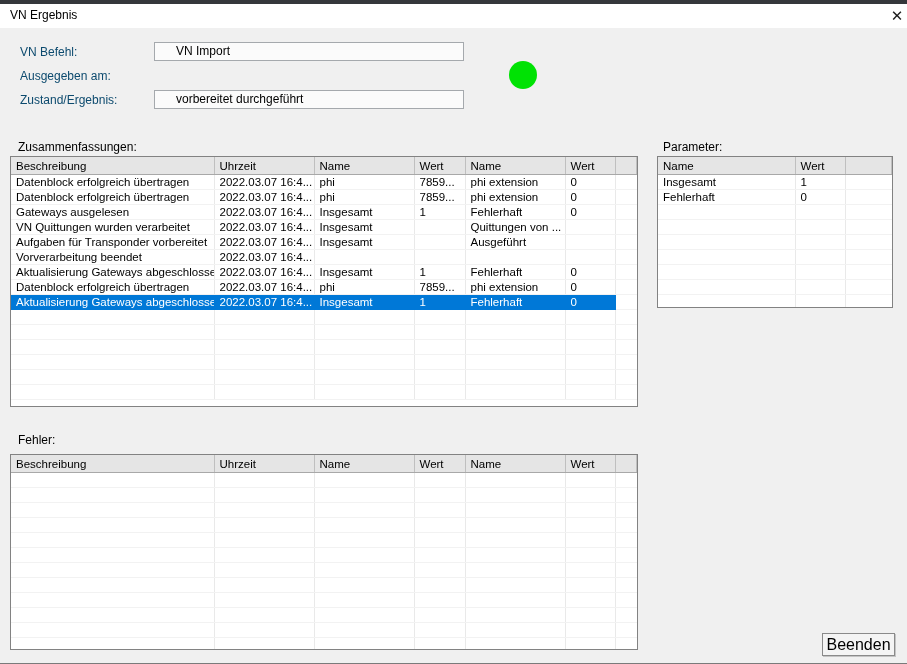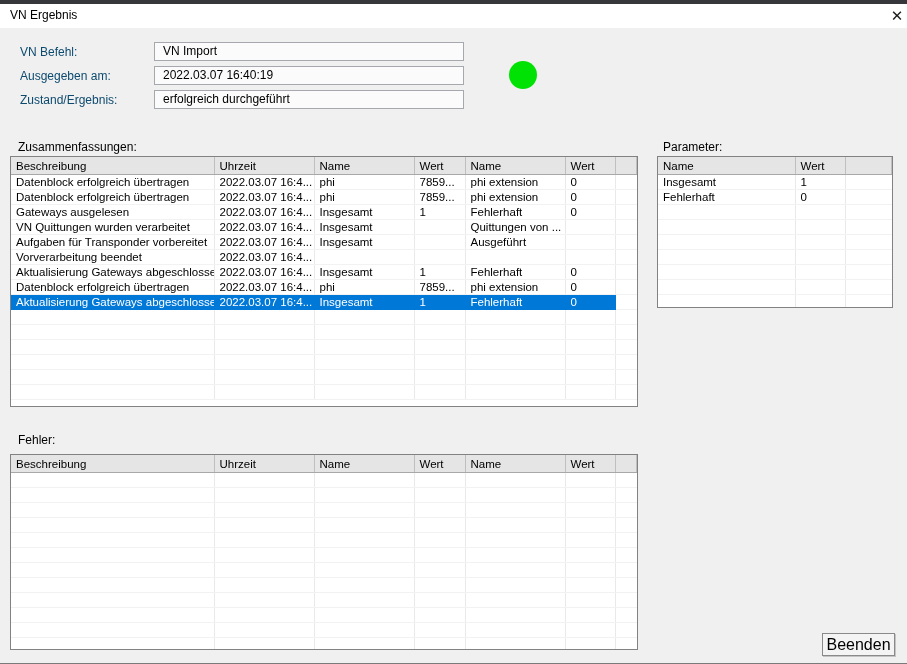--- a/index.html
+++ b/index.html
@@ -10,21 +10,21 @@
           border-bottom:1px solid #7a7a7a;box-sizing:border-box;}
   .titlebar{position:absolute;left:0;top:0;width:100%;height:24px;background:#ffffff;padding-left:13px;}
   .title-text{position:absolute;left:10px;top:4px;font-size:12px;color:#000;}
   .close-btn{position:absolute;right:6px;top:0;width:34px;height:24px;display:flex;
              align-items:center;justify-content:center;font-size:15px;color:#1a1a1a;cursor:pointer;}
   .content{position:absolute;left:0;top:24px;width:100%;height:636px;}
 
   .field-label{position:absolute;left:20px;font-size:12px;color:#0c4a6e;}
   .field{position:absolute;left:154px;width:310px;height:19px;background:#fbfbfb;
          border:1px solid #a5a9ad;box-sizing:border-box;font-size:12px;line-height:17px;
-         padding-left:8px;color:#000;white-space:nowrap;overflow:hidden;}
+         padding-left:21px;color:#000;white-space:nowrap;overflow:hidden;}
   .status-dot{position:absolute;left:509px;top:33px;width:28px;height:28px;border-radius:50%;}
 
   .section-label{position:absolute;font-size:12px;color:#000;}
 
   .lv-wrap{position:absolute;background:#ffffff;border:1px solid #828282;box-sizing:border-box;
            overflow:hidden;}
   table.lv{border-collapse:collapse;table-layout:fixed;width:100%;}
   table.lv th{background:#e5e5e5;font-weight:normal;text-align:left;font-size:11.5px;
               height:17px;padding:0 0 0 5px;border-right:1px solid #bfbfbf;
               border-bottom:1px solid #a8a8a8;white-space:nowrap;overflow:hidden;color:#000;}
@@ -51,22 +51,21 @@
     <span class="close-btn">✕</span>
   </div>
 
   <div class="content">
 
     <span class="field-label" style="top:17px">VN Befehl:</span>
     <span class="field-label" style="top:41px">Ausgegeben am:</span>
     <span class="field-label" style="top:65px">Zustand/Ergebnis:</span>
 
     <div class="field" style="top:14px">VN Import</div>
-    <div class="field" style="top:38px">2022.03.07 16:40:19</div>
-    <div class="field" style="top:62px">erfolgreich durchgeführt</div>
+    <div class="field" style="top:62px">vorbereitet durchgeführt</div>
 
     <div class="status-dot" style="background: rgb(0, 226, 4);"></div>
 
     <span class="section-label" style="left:18px;top:112px">Zusammenfassungen:</span>
     <div class="lv-wrap" style="left:10px;top:128px;width:628px;height:251px">
       <table class="lv">
           <colgroup>
             <col style="width: 203px;">
             <col style="width: 100px;">
             <col style="width: 100px;">

